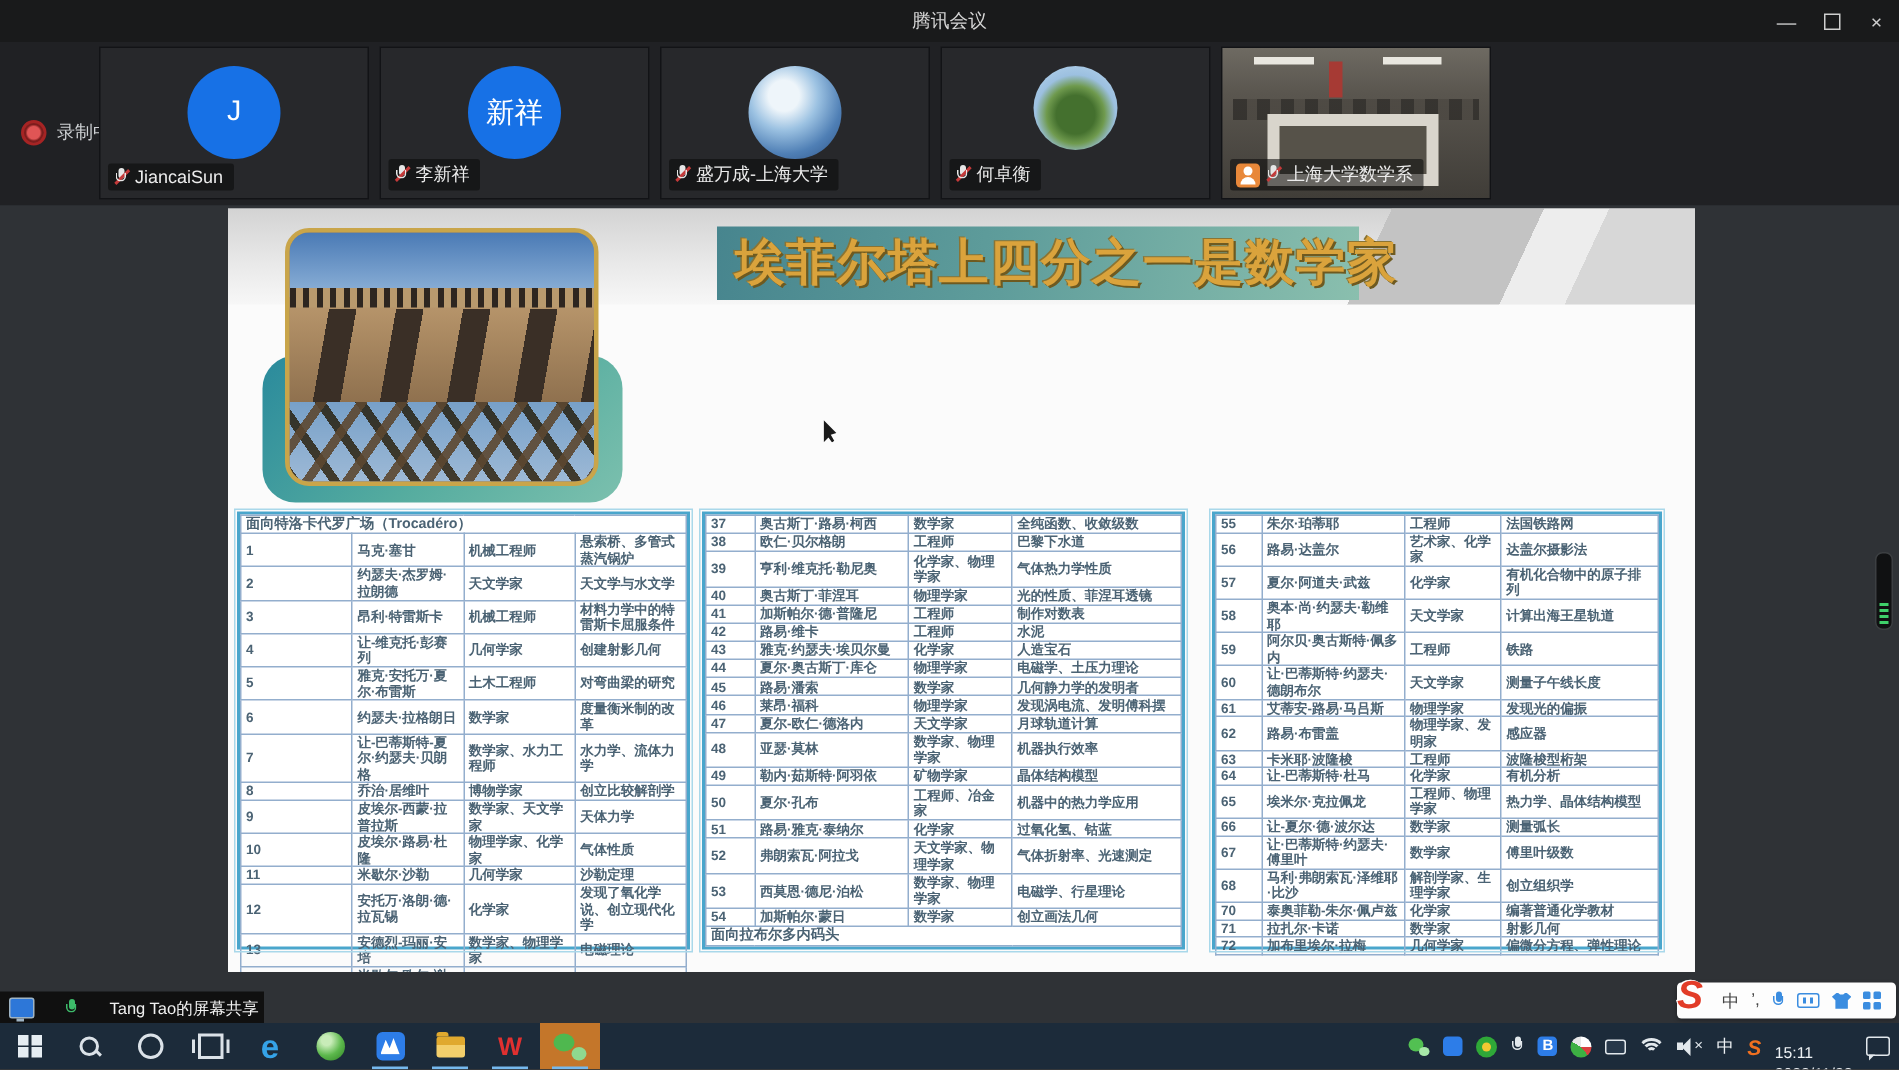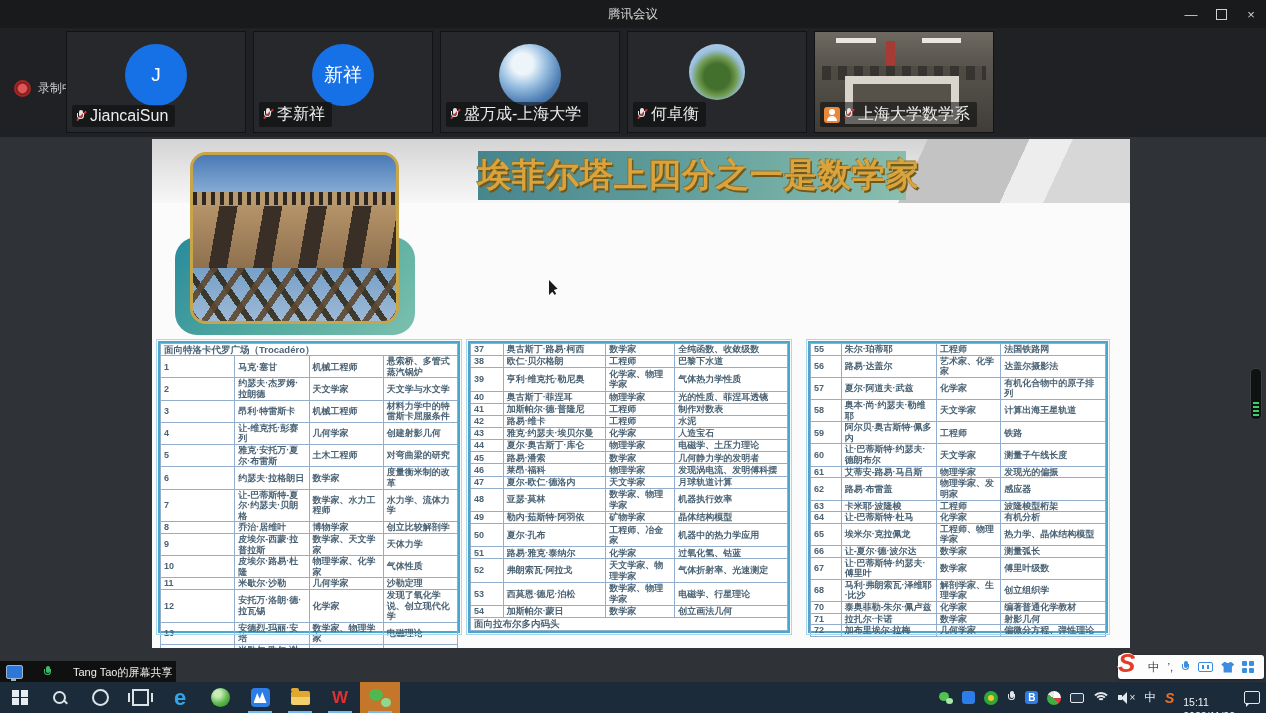--- a/index.html
+++ b/index.html
@@ -19,21 +19,21 @@
     background:radial-gradient(circle at 50% 50%,#e05555 0 45%,#7d1d1d 60%);}
   .reclabel{color:#cdd0d3;font-size:12px;}
   .tile{position:absolute;top:3px;height:102px;width:180px;background:#27282b;border:1px solid #121316;box-sizing:border-box;}
   .tile.active{border:2px solid #3fae68;}
   .avatar{position:absolute;left:50%;top:12px;transform:translateX(-50%);width:62px;height:62px;border-radius:50%;
     background:#1771e6;color:#fff;display:flex;align-items:center;justify-content:center;font-size:19px;}
   .avatar.earth{background:radial-gradient(circle at 38% 32%,#eef5fa 0 18%,#9cc2e2 40%,#4f7fb5 68%,#2b4f83);}
   .avatar.tree{width:56px;height:56px;background:radial-gradient(circle at 50% 58%,#44702e 0 30%,#6f9a4e 45%,#9cc0e0 62%,#bcd8ee);}
   .vlabel{position:absolute;left:5px;bottom:5px;display:flex;align-items:center;gap:4px;
     background:rgba(10,10,10,.55);padding:2px 7px 2px 4px;border-radius:2px;}
-  .vname{color:#ececec;font-size:16px;white-space:nowrap;}
+  .vname{color:#ececec;font-size:12px;white-space:nowrap;}
   
   .mic{position:relative;width:10px;height:13px;display:inline-block;flex:0 0 auto;}
   .mic::before{content:"";position:absolute;left:3px;top:0;width:4px;height:7px;border-radius:2px;background:#e6e6e6;}
   .mic::after{content:"";position:absolute;left:1px;top:3px;width:7px;height:6px;border:1px solid #e6e6e6;border-top:none;
     border-radius:0 0 6px 6px;box-sizing:border-box;}
   .mic.green::before{background:#3dbb6a;}
   .mic.green::after{border-color:#3dbb6a;}
   .mic.muted i{position:absolute;left:-1px;top:5px;width:13px;height:2px;background:#c43a3a;transform:rotate(-45deg);}
   .badge-person{position:relative;width:16px;height:16px;border-radius:3px;background:#e8883a;flex:0 0 auto;}
   .badge-person::before{content:"";position:absolute;left:5px;top:2.5px;width:6px;height:6px;border-radius:50%;background:#fff;}
@@ -63,21 +63,21 @@
   .ttart .glasses{position:absolute;right:30%;bottom:50%;width:17%;height:3px;background:#2a2520;opacity:.8;}
   
   .content{position:absolute;left:0;top:137px;width:1266px;height:545px;background:#2f3236;}
   .sharearea{position:absolute;left:152px;top:2px;width:978px;height:509px;background:#fbfbfb;overflow:hidden;}
   .topband{position:absolute;left:0;top:0;width:978px;height:64px;
     background:linear-gradient(180deg,#d3d3d3 0,#e8e8e8 55%,#f7f7f7 100%);}
   .topband .swoosh{position:absolute;right:0;top:0;width:260px;height:64px;
     background:linear-gradient(115deg,transparent 20%,#c3c3c3 20% 55%,#ededed 55% 70%,#d7d7d7 70%);}
   .banner{position:absolute;left:326px;top:12px;width:428px;height:49px;
     background:linear-gradient(100deg,#47858e 0,#5f9d9b 45%,#8abfae 100%);
-    display:flex;align-items:center;box-sizing:border-box;}
+    display:flex;align-items:center;padding-left:12px;box-sizing:border-box;}
   .banner .slidetitle{font-size:33px;font-weight:bold;color:#daa33c;letter-spacing:1px;white-space:nowrap;
     text-shadow:1.5px 1.5px 0 #6e5a20,-1px -1px 0 #8a7434;}
   .tealblob{position:absolute;left:23px;top:98px;width:240px;height:98px;border-radius:22px;
     background:linear-gradient(135deg,#2a8a9c 0,#55ac9f 55%,#7cc0ae 100%);}
   .eiffel{position:absolute;left:38px;top:13px;width:203px;height:166px;border:3px solid #c9a54a;border-radius:16px;
     overflow:hidden;background:#a08560;}
   .eiffel .sky{position:absolute;left:0;top:0;width:100%;height:26%;background:linear-gradient(180deg,#4a7ab5,#8fb3d9);}
   .eiffel .rail{position:absolute;left:0;top:22%;width:100%;height:9%;
     background:repeating-linear-gradient(90deg,#2e2620 0 4px,#b99a6e 4px 9px);}
   .eiffel .deck{position:absolute;left:0;top:30%;width:100%;height:40%;

